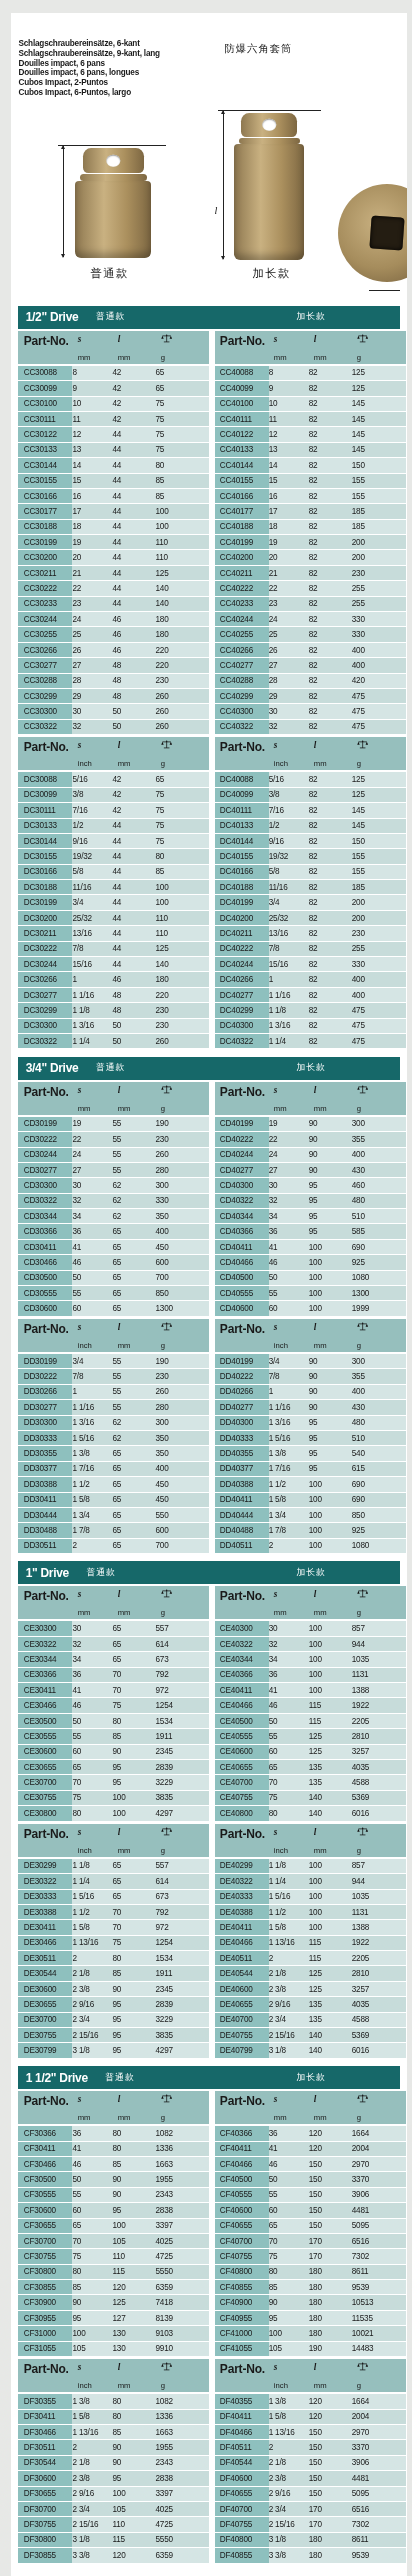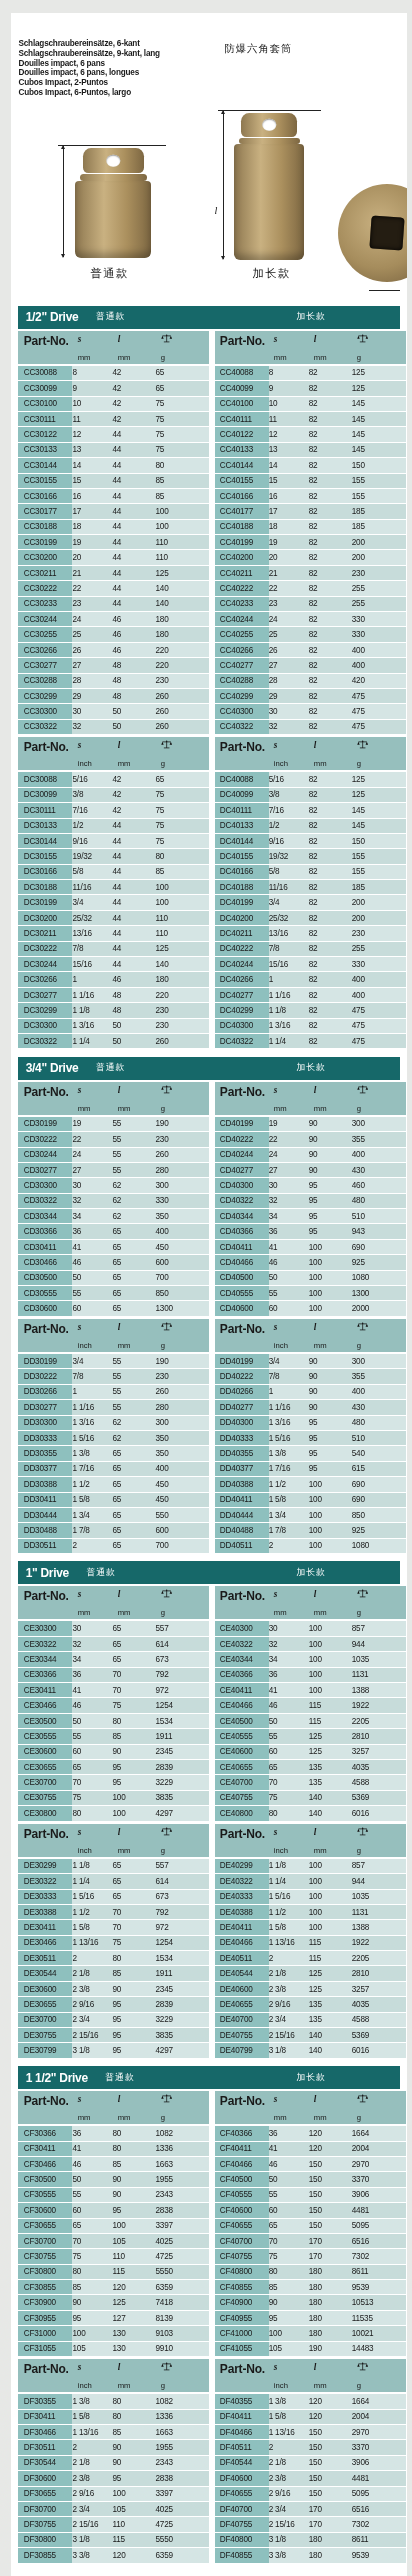--- a/index.html
+++ b/index.html
@@ -881,21 +881,21 @@
             <div class="row a">
               <div class="c0">CD40344</div>
               <div class="cv">34</div>
               <div class="cv">95</div>
               <div class="cv">510</div>
             </div>
             <div class="row b">
               <div class="c0">CD40366</div>
               <div class="cv">36</div>
               <div class="cv">95</div>
-              <div class="cv">943</div>
+              <div class="cv">585</div>
             </div>
             <div class="row a">
               <div class="c0">CD40411</div>
               <div class="cv">41</div>
               <div class="cv">100</div>
               <div class="cv">690</div>
             </div>
             <div class="row b">
               <div class="c0">CD40466</div>
               <div class="cv">46</div>
@@ -911,21 +911,21 @@
             <div class="row b">
               <div class="c0">CD40555</div>
               <div class="cv">55</div>
               <div class="cv">100</div>
               <div class="cv">1300</div>
             </div>
             <div class="row a">
               <div class="c0">CD40600</div>
               <div class="cv">60</div>
               <div class="cv">100</div>
-              <div class="cv">2000</div>
+              <div class="cv">1999</div>
             </div>
           </div>
         </div>
         <div class="block">
           <div class="half">
             <div class="subhead">
               <div class="pn">Part-No.</div>
               <div class="sh-col">
                 <span class="sym">s</span>
                 <span class="unit">inch</span>

